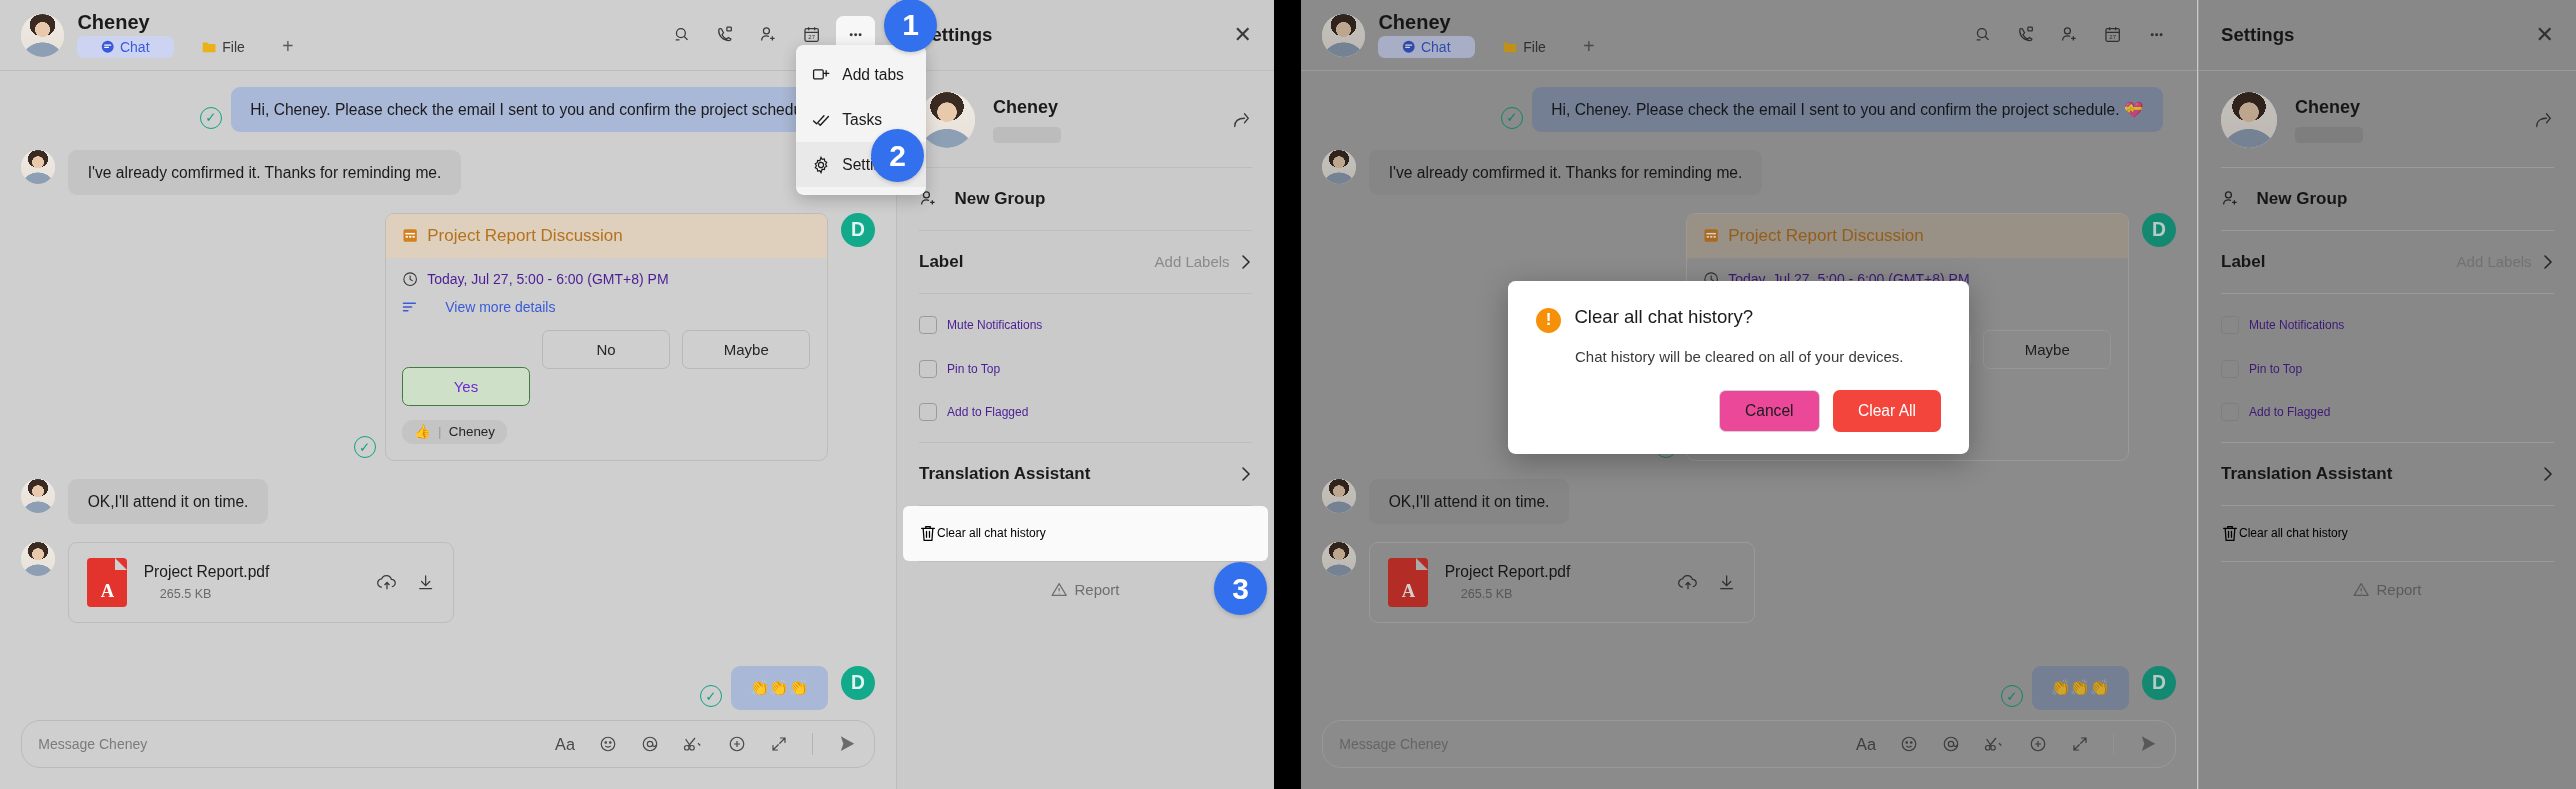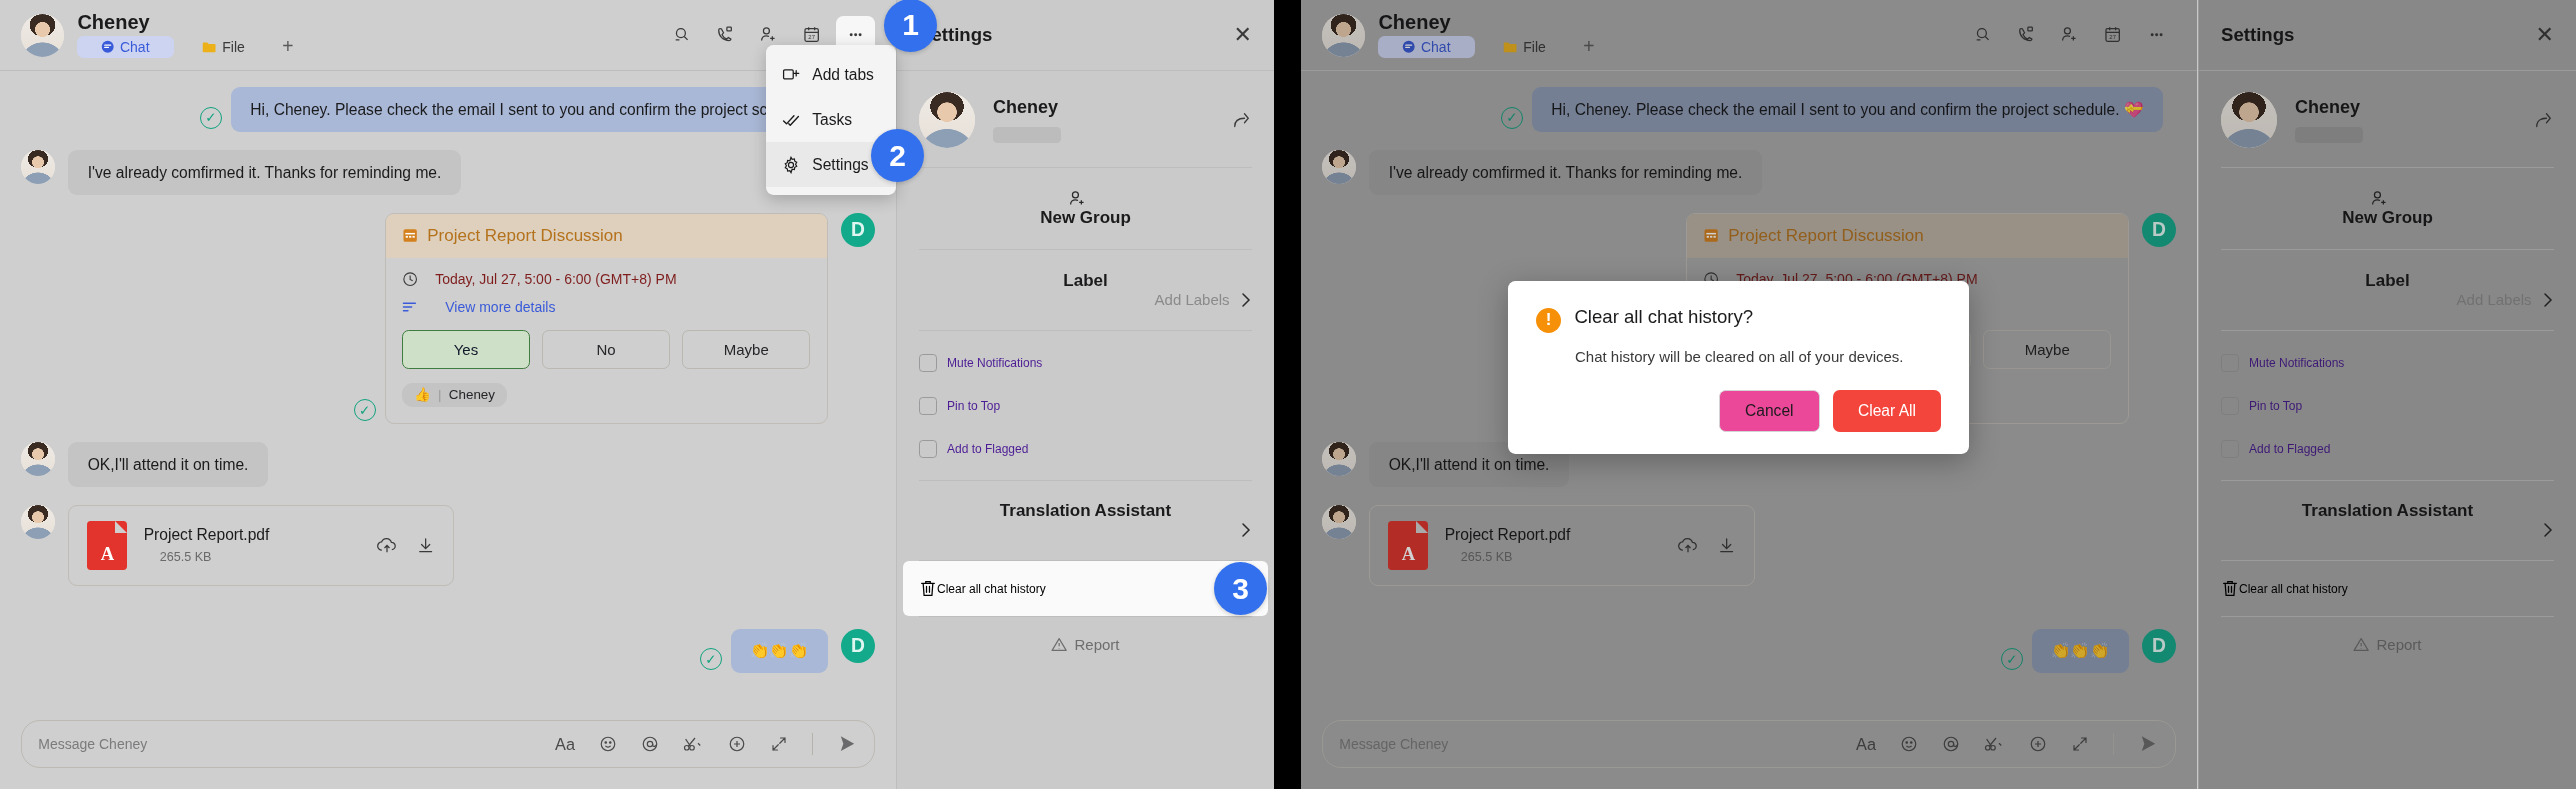--- a/index.html
+++ b/index.html
@@ -54,29 +54,29 @@
     align-self:flex-end; margin:0 9px 3px 0; flex:none; }
 
   
   .card{ width:443px; border:0.7px solid #c0bcb6; border-radius:9px; overflow:hidden;
     background:#cfcfcf; margin-right:13.4px; }
   .panel-right .card{ background:#a9a9a9; }
   .card-head{ background:#ded0bd; padding:12px 16.3px; display:flex; align-items:center; gap:9px; }
   .panel-right .card-head{ background:#bcb1a2; }
   .card-title{ font-size:17px; color:#b5721c; }
   .card-body{ padding:13.4px 16.3px 16.3px; }
-  .card-line{ display:flex; align-items:center; gap:17px; font-size:14px; color:#7f1d1d;
+  .card-line{ display:flex; align-items:center; gap:9px; font-size:14px; color:#4c1d95;
     margin-bottom:12px; }
   .card-link{ display:flex; align-items:center; gap:27px; font-size:14px; color:#3a5bd9;
     margin-bottom:15px; cursor:pointer; }
   .rsvp{ display:flex; gap:12px; margin-bottom:13.4px; }
   .rbtn{ flex:1; height:39px; border-radius:6.7px; border:0.7px solid #bbb7b1; background:transparent;
     font-size:15px; color:#26262a; display:flex; align-items:center; justify-content:center;
     cursor:pointer; font-family:inherit; }
-  .rbtn.yes{ border-color:#3f7c3f; background:#cfe0c8; color:#0f172a; }
+  .rbtn.yes{ border-color:#3f7c3f; background:#cfe0c8; color:#6d28d9;margin-top:37px; }
   .panel-right .rbtn.yes{ background:#aebfa8; }
   .reactions{ display:inline-flex; align-items:center; gap:7.4px; background:#c4c4c4;
     border-radius:11px; padding:4.5px 12px; font-size:13.4px; color:#26262a; }
   .panel-right .reactions{ background:#a0a0a0; }
   .reactions .sep{ color:#9a9a9a; }
 
   
   .filecard{ width:386px; border:0.7px solid #c0bcb6; border-radius:9px; padding:15px 18px;
     display:flex; align-items:center; gap:16.3px; margin-left:13.4px; }
   .pdf{ width:40px;height:49px; background:#e2342c; border-radius:3.7px; flex:none; position:relative;
@@ -109,36 +109,36 @@
   .set-body{ flex:1; padding:0 22px; overflow:hidden; }
   .prof{ display:flex; align-items:center; padding:21px 0 19.3px; }
   .prof-av{ width:56px;height:56px;border-radius:50%; overflow:hidden; background:#e9e5e0;
     position:relative; flex:none; }
   .prof-meta{ margin-left:18px; display:flex; flex-direction:column; gap:9px; }
   .prof-name{ font-size:18px; font-weight:bold; color:#1b1b1d; }
   .prof-bar{ width:68px;height:16.3px; background:#bcbcbc; border-radius:4.5px; }
   .panel-right .prof-bar{ background:#9a9a9a; }
   .prof-share{ margin-left:auto; color:#3a3a3c; cursor:pointer; }
   .hr{ height:0.7px; background:#bdbdbd; }
-  .srow{ display:flex; align-items:center; padding:21px 0; cursor:pointer;flex-direction:column; }
+  .srow{ display:flex; align-items:center; padding:21px 0; cursor:pointer; }
   .srow .lab{ font-size:17px; font-weight:bold; color:#1b1b1d; }
   .srow .ico{ margin-right:16.3px; color:#2a2a2c; display:flex; }
   .srow .right{ margin-left:auto; display:flex; align-items:center; gap:10.4px;
     font-size:15px; color:#8a8a8c; }
   .crow{ display:flex; align-items:center; padding:12.6px 0; cursor:pointer; }
   .cbx{ width:18px;height:18px; border:1.3px solid #9a9a9c; border-radius:3.7px; flex:none; }
   .crow .lab{ margin-left:10px; font-size:12px; color:#4c1d95; }
   .clear-row{ display:flex; align-items:center; padding:18px 16.3px; margin:0 -16.3px;
     background:#fafafa; border-radius:6px; cursor:pointer; position:relative; }
   .panel-right .clear-row{ background:transparent; padding-left:0; margin-left:0; }
   .report{ display:flex; align-items:center; justify-content:center; gap:6.7px;
     font-size:15px; color:#6e6e70; padding:19.3px 0; cursor:pointer; }
 
   
-  .menu{ position:absolute; left:766px; top:45px; width:130px; background:#f4f4f5;
+  .menu{ position:absolute; left:796px; top:45px; width:130px; background:#f4f4f5;
     border-radius:7.4px; box-shadow:0 4.5px 16.3px rgba(0,0,0,.20); padding:7.4px 0; z-index:40; }
   .mitem{ display:flex; align-items:center; gap:12px; height:45px; padding:0 16.3px;
     font-size:15.6px; color:#1b1b1d; cursor:pointer; }
   .mitem.sel{ background:#e9e9ea; }
 
   
   .badge{ position:absolute; width:53px;height:53px;border-radius:50%; background:#3370ee;
     color:#fff; font-size:30px; font-weight:bold; display:flex; align-items:center;
     justify-content:center; z-index:60; box-shadow:0 1.5px 4.5px rgba(0,0,0,.18); }
 

